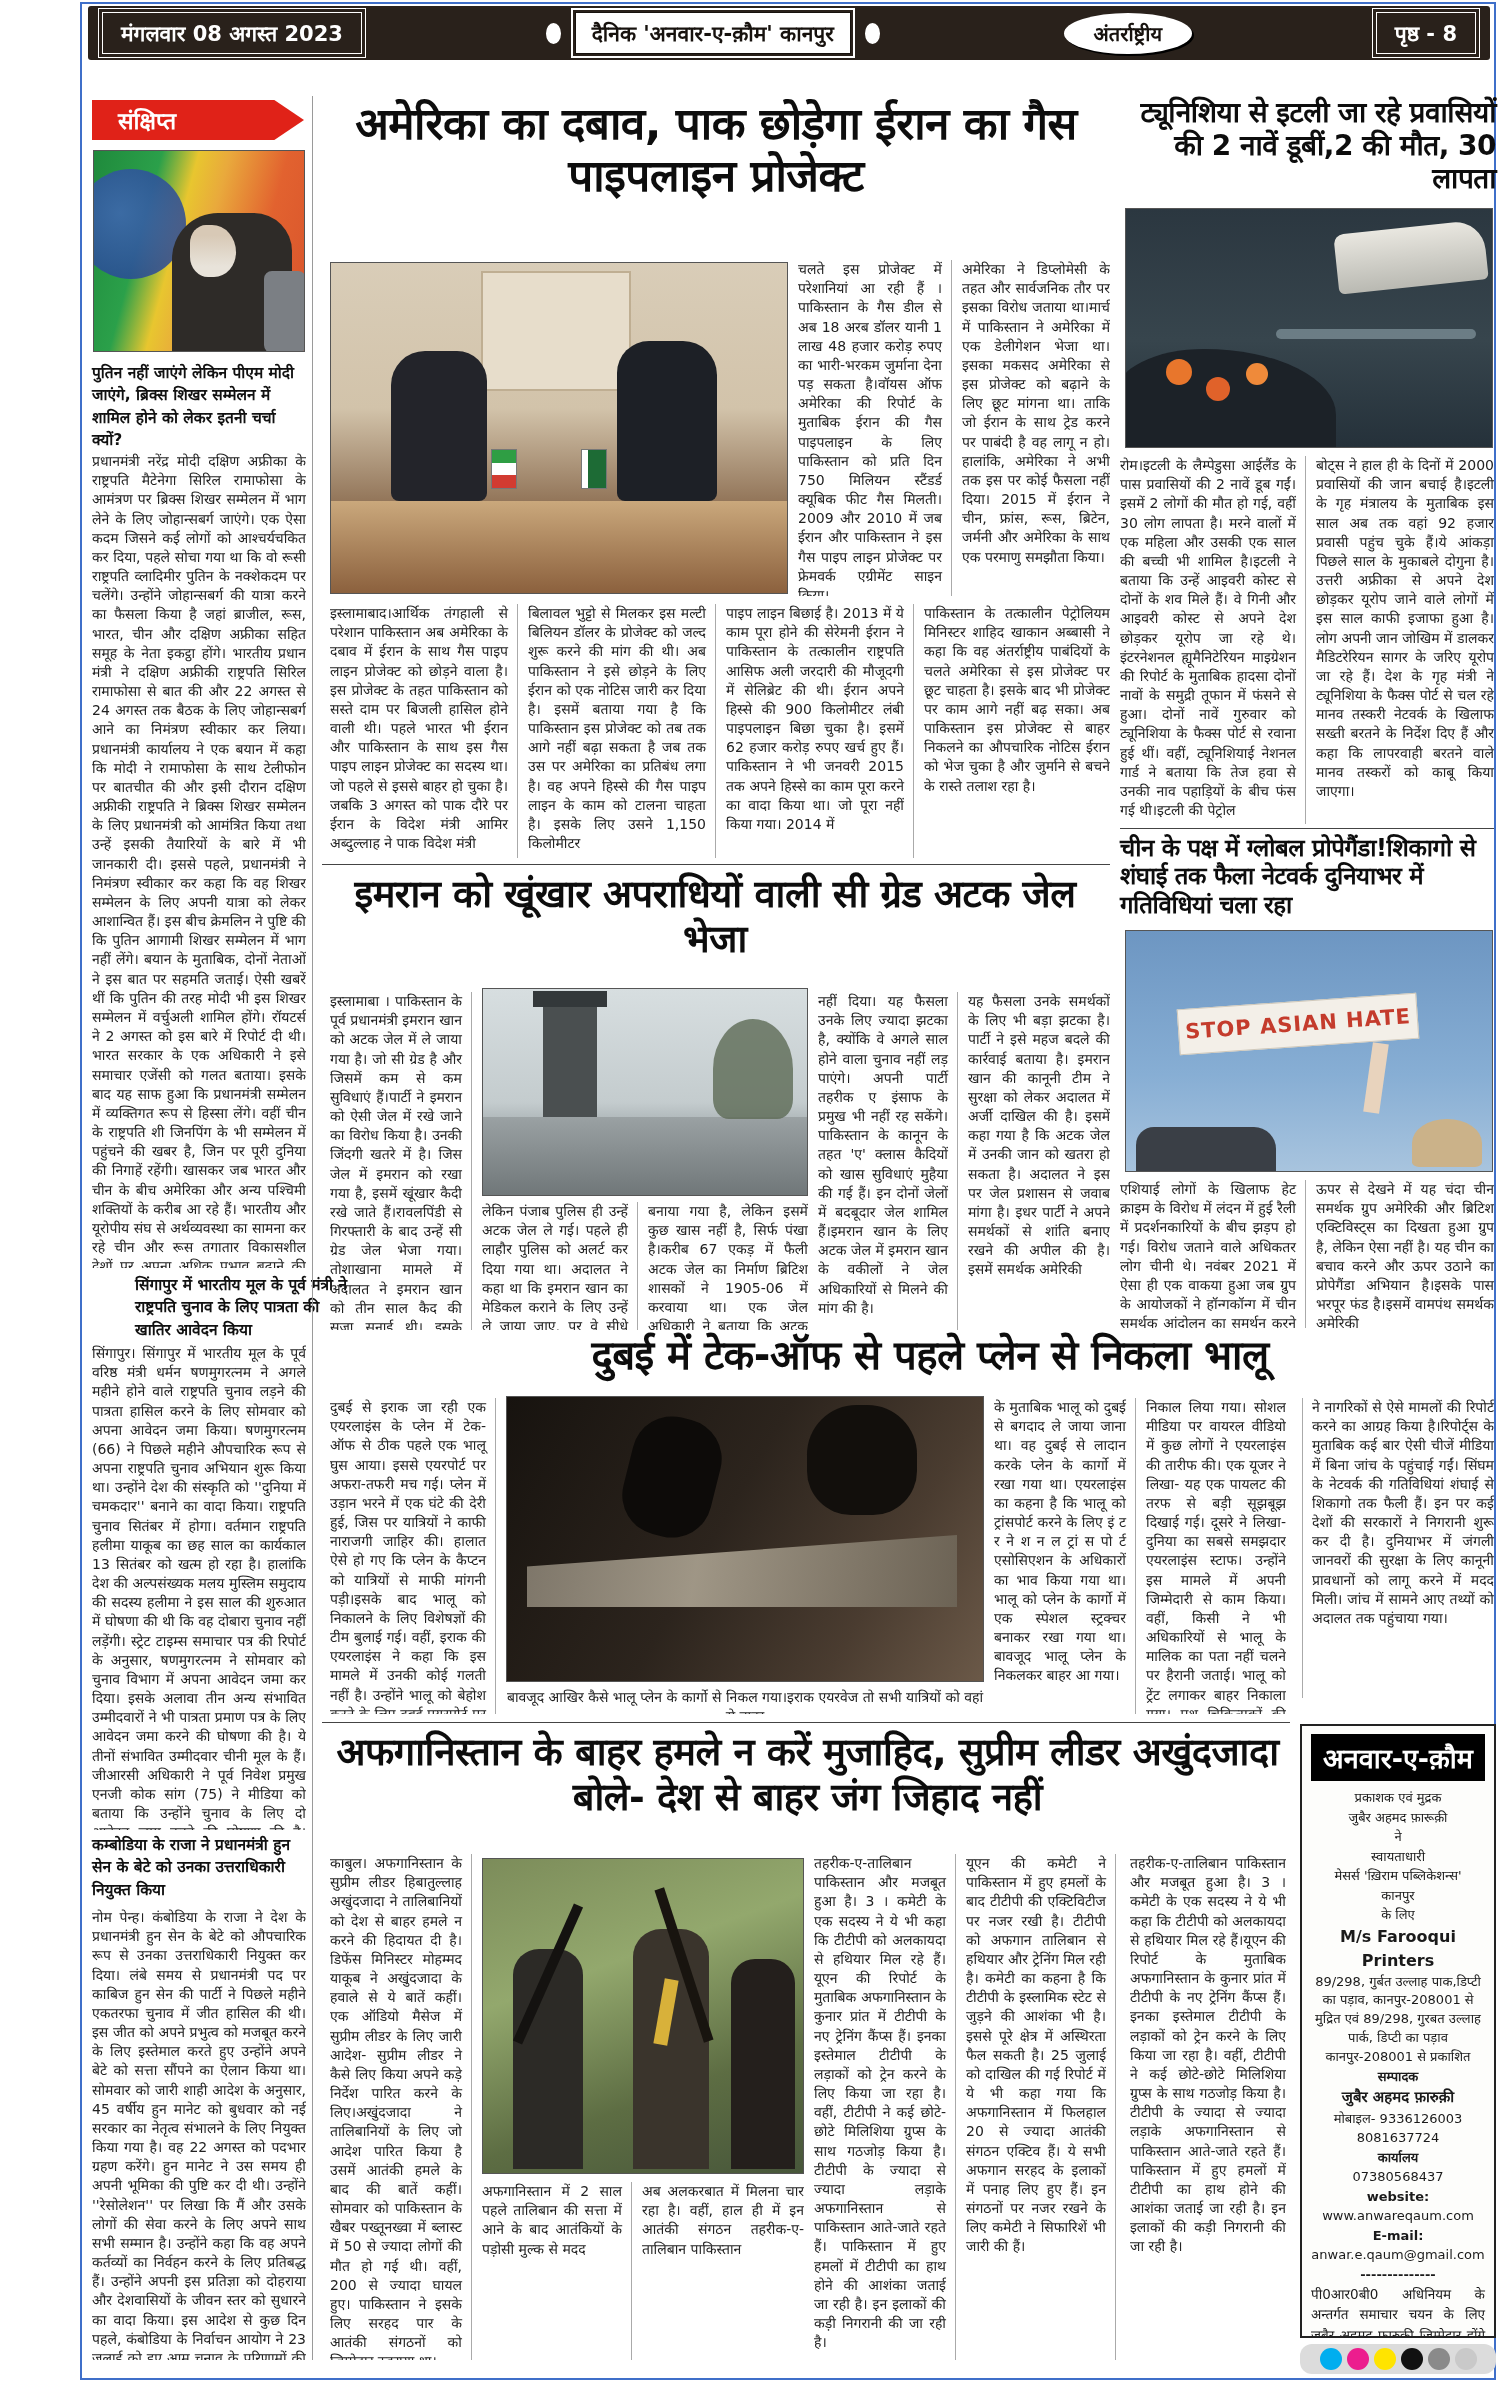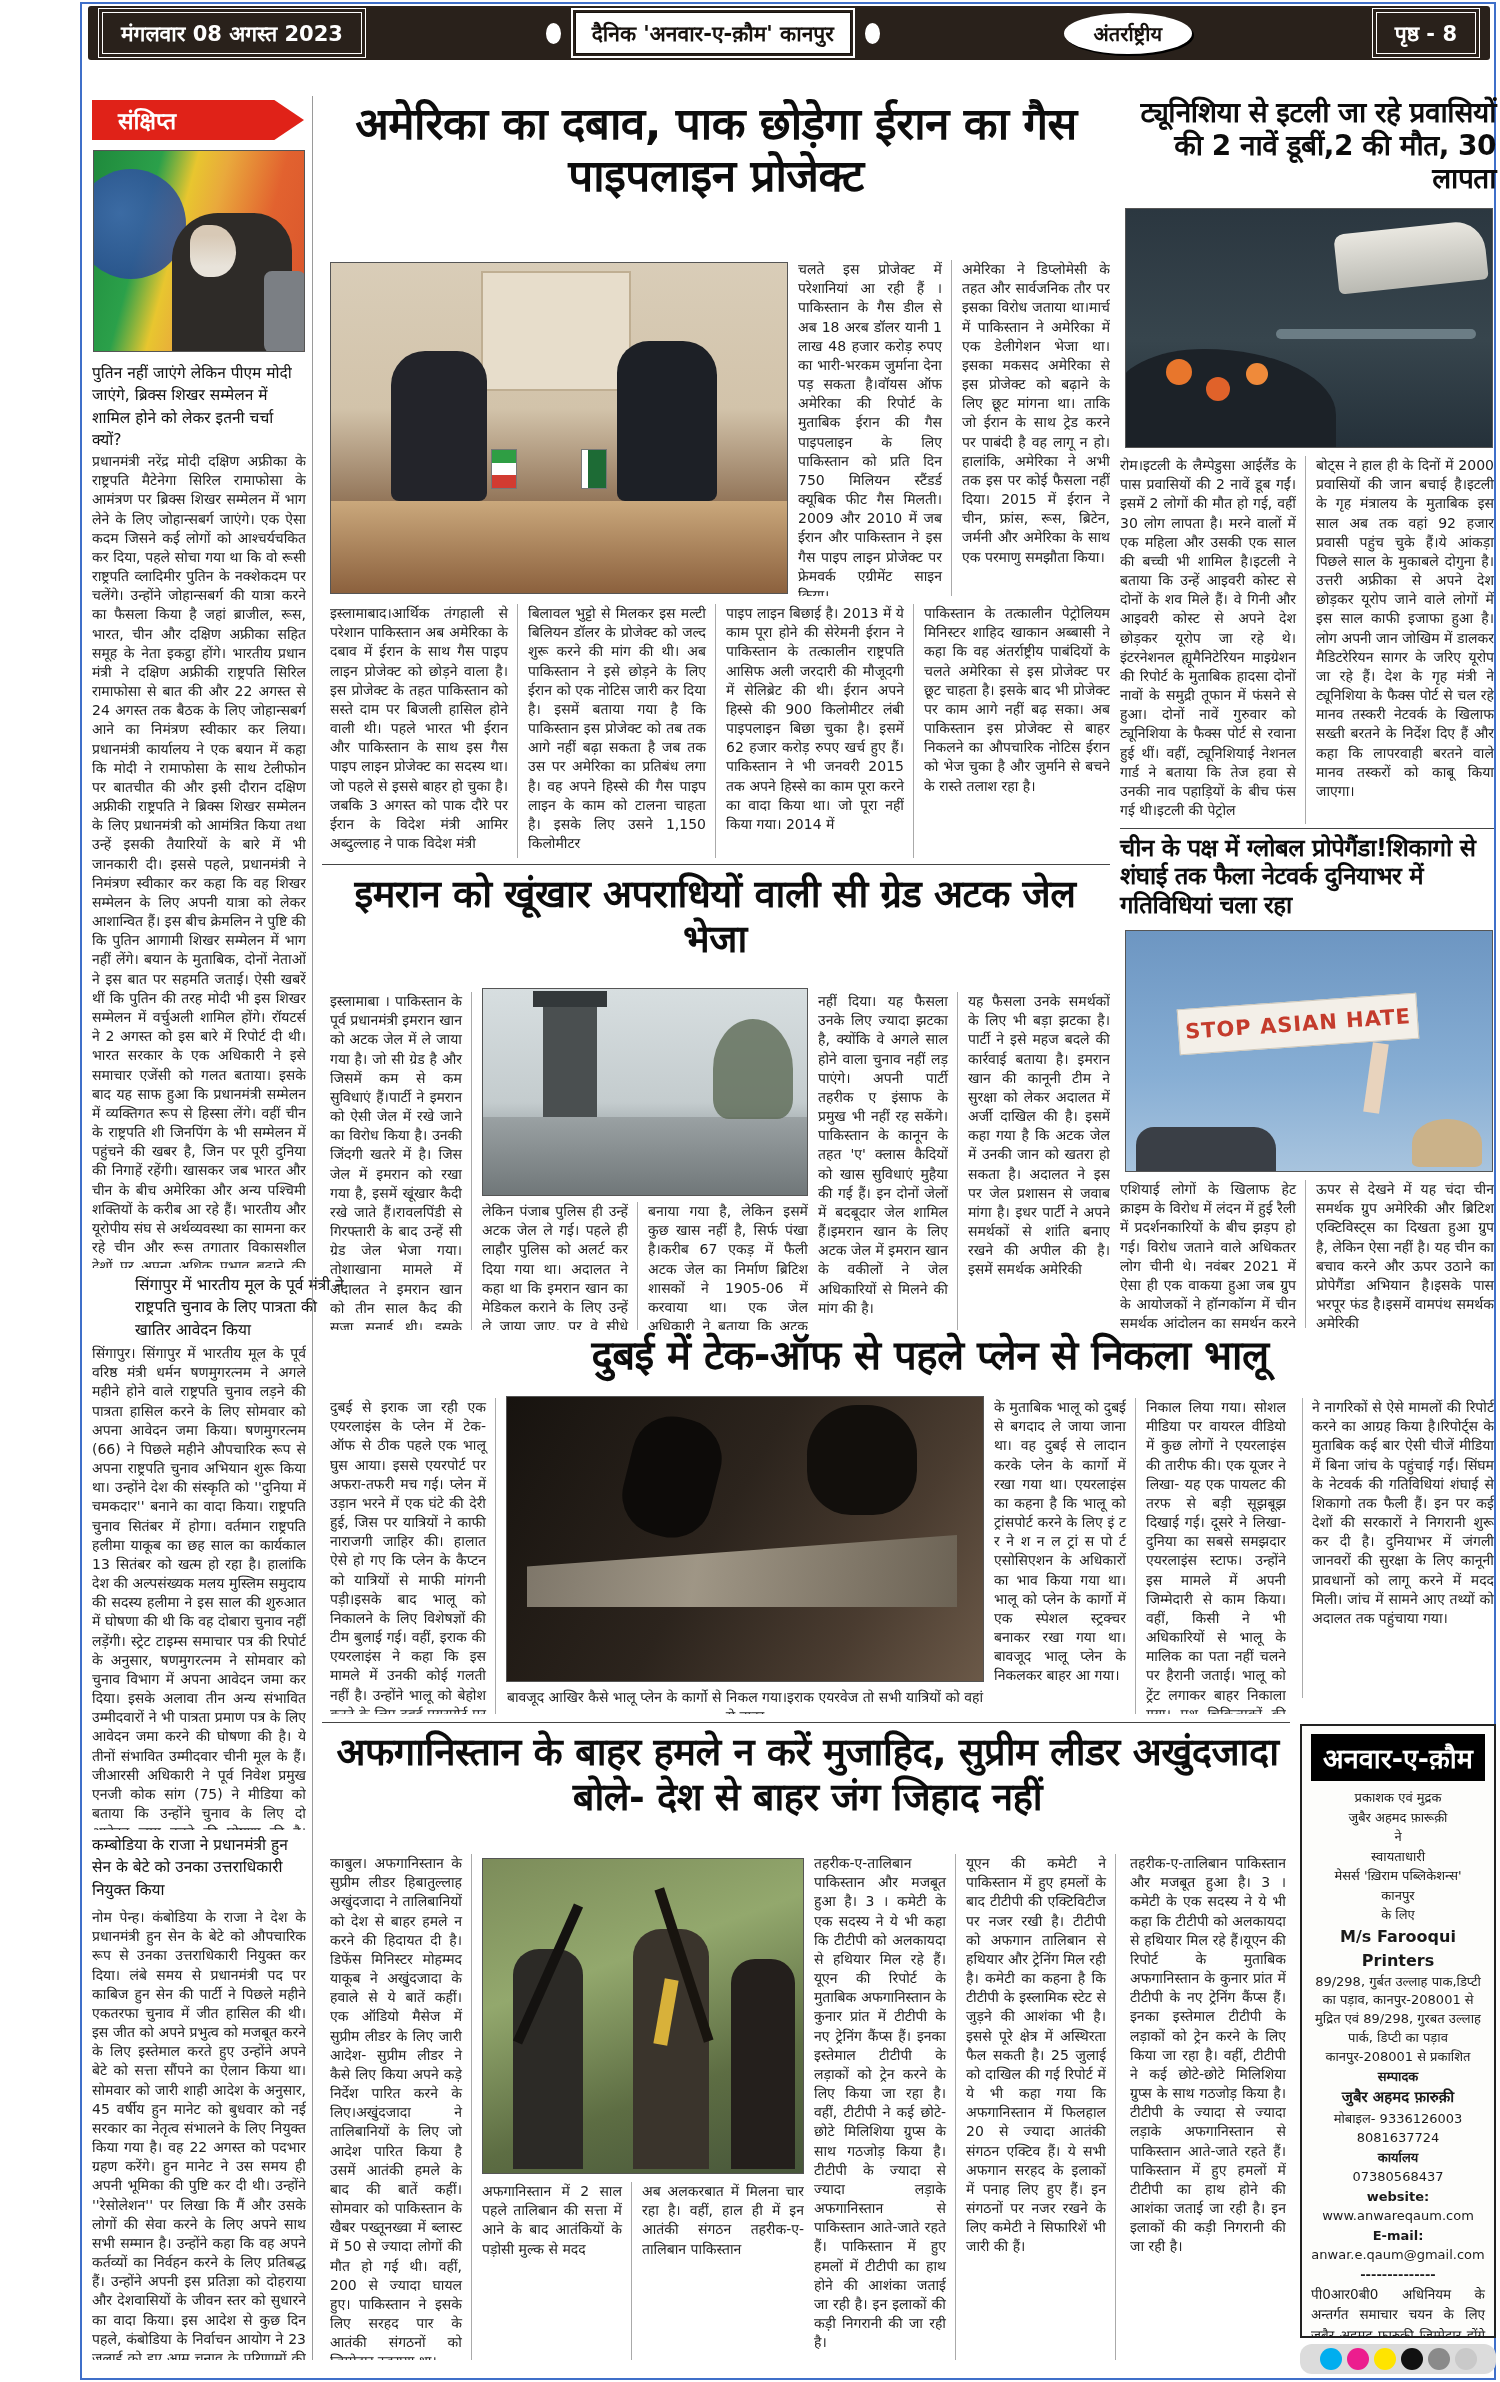--- a/index.html
+++ b/index.html
@@ -11,21 +11,21 @@
   .tb-box{border:1px solid #fff;outline:1px solid #fff;outline-offset:3px;color:#fff;font-weight:bold;
           padding:6px 18px;font-size:21px;white-space:nowrap;}
   .tb-name{background:#fff;color:#17120e;border:1px solid #17120e;outline:2px solid #fff;outline-offset:2px;
            font-weight:bold;padding:6px 16px;font-size:21px;white-space:nowrap;}
   .tb-dot{width:15px;height:21px;border-radius:50%;background:#fff;flex:0 0 auto;}
   .tb-oval{background:#fff;color:#17120e;border-radius:50%;font-weight:bold;font-size:20px;
            padding:7px 30px;box-shadow:2px 2px 0 #000;white-space:nowrap;}
   .sp{flex:1;}
   
   .hl{font-weight:800;color:#0d0d0d;text-align:center;line-height:1.18;letter-spacing:-0.5px;}
-  .subhead{font-weight:400;color:#111;line-height:1.45;font-size:15.5px;}
+  .subhead{font-weight:700;color:#111;line-height:1.45;font-size:15.5px;}
   .col{font-size:14px;line-height:1.37;text-align:justify;overflow:hidden;color:#222;}
   .rule-v{background:#9a9a9a;width:1px;}
   .rule-h{background:#444;height:1px;}
   .crule{border-right:1px solid #aaa;padding-right:9px;}
   
   .banner{background:#e02218;color:#fff;font-weight:800;font-size:23px;display:flex;align-items:center;
           padding-left:26px;clip-path:polygon(0 0,86% 0,100% 50%,86% 100%,0 100%);}
   
   .photo{border:1px solid #555;overflow:hidden;}
   

